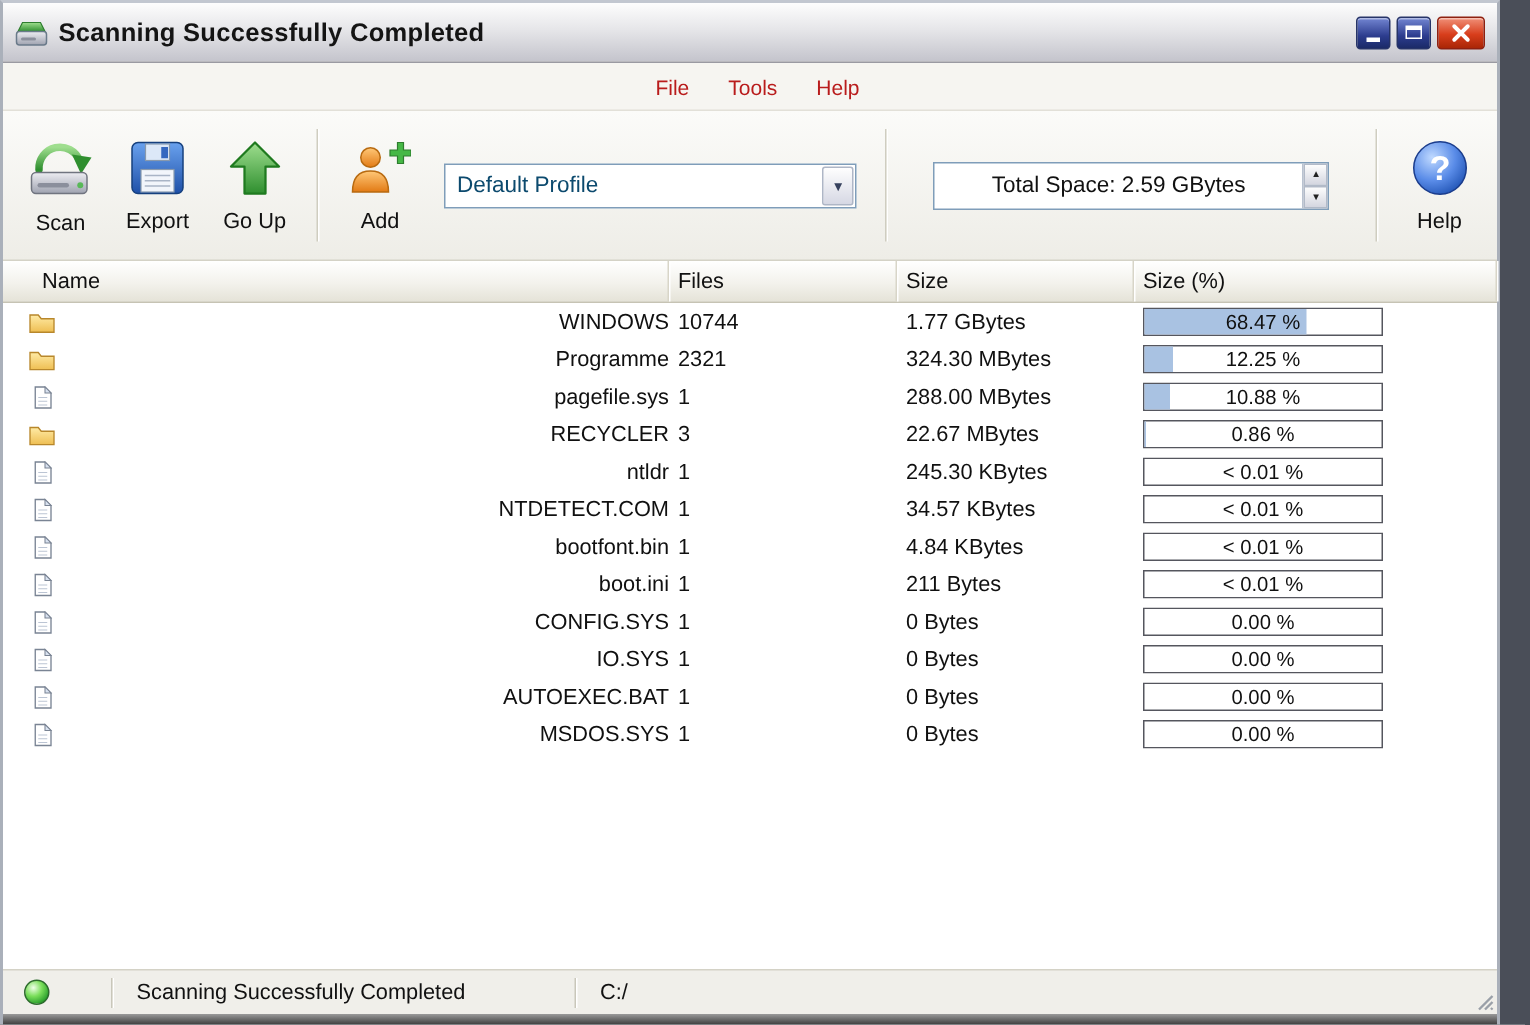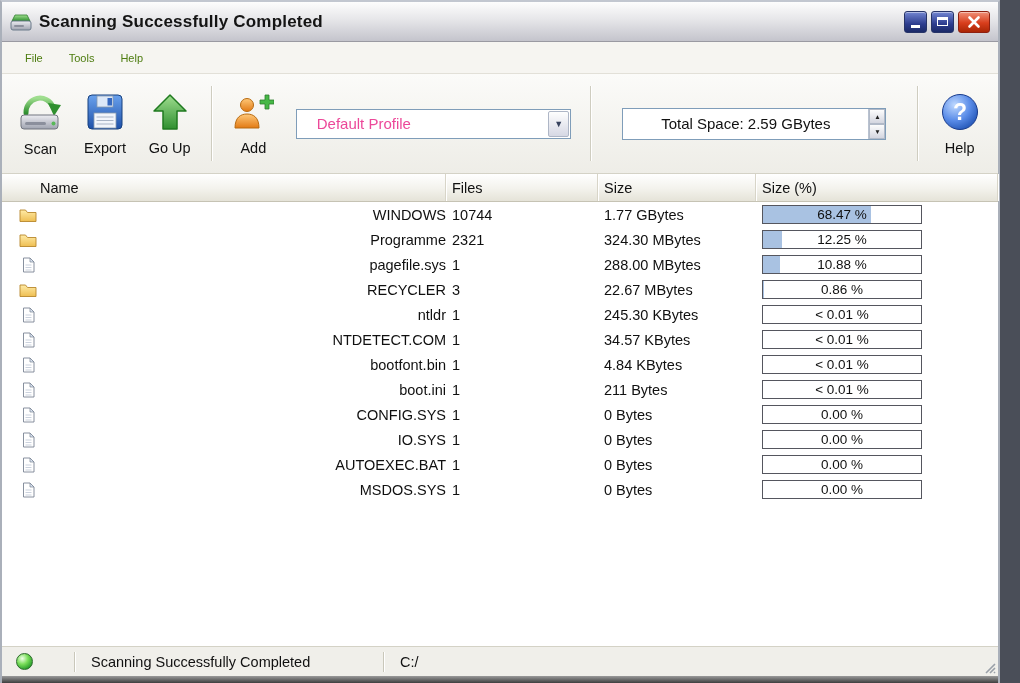--- a/index.html
+++ b/index.html
@@ -24,40 +24,40 @@
     box-shadow: inset 0 1px 0 rgba(255,255,255,.45);
     cursor: default;
   }
   .winbtn.min, .winbtn.max { background: linear-gradient(#7386d2, #2c3c8e 60%, #1b2a68); border: 1px solid #273468; }
   .winbtn.close { width: 32px; background: linear-gradient(#f09078, #d83e1c 55%, #aa2606); border: 1px solid #8e2010; }
   .glyph-min { width: 9px; height: 3px; background: #fff; margin-top: 10px; }
   .glyph-max { width: 11px; height: 9px; border: 1px solid #fff; border-top-width: 3px; }
   
   .menubar {
     height: 32px; flex: 0 0 32px; background: #f6f5f1; border-bottom: 1px solid #e2e0d8;
-    display: flex; align-items: center; padding-left: 10px; font-size: 11px; color: #4d7c0f;
+    display: flex; align-items: center; padding-left: 10px; font-size: 14px; color: #b91c1c; justify-content: center;
   }
   .menu-item { padding: 5px 13px; }
   
   .toolbar {
     height: 100px; flex: 0 0 100px;
     background: linear-gradient(#fbfbf9, #eeede7);
     border-bottom: 1px solid #d4d2c6;
     display: flex; align-items: stretch; padding: 4px 6px;
   }
   .tool-btn {
     width: 68px; display: flex; flex-direction: column; align-items: center; justify-content: center;
     gap: 8px; font-size: 14.5px; color: #111; border: 1px solid transparent; border-radius: 3px;
   }
   .tool-sep { width: 1px; background: #cfcdc0; box-shadow: 1px 0 0 #ffffff; margin: 8px 9px; }
   .combobox {
     width: 290px; height: 30px; align-self: center; margin: 0 10px;
     background: #fff; border: 1px solid #7f9db9; display: flex; align-items: center;
   }
-  .combo-value { flex: 1; padding-left: 20px; font-size: 15px; color: #ec4899; }
+  .combo-value { flex: 1; padding-left: 8px; font-size: 15px; color: #0c4a6e; }
   .combo-arrow-btn {
     width: 21px; height: 26px; margin-right: 1px; border: 1px solid #aeb6c6; border-radius: 2px;
     background: linear-gradient(#fefefe, #d6d8e4); display: flex; align-items: center; justify-content: center;
     font-size: 9px; color: #37425e;
   }
   .spinbox {
     width: 278px; height: 32px; align-self: center; margin: 0 22px;
     background: #fff; border: 1px solid #7f9db9; display: flex; align-items: stretch;
   }
   .spin-value { flex: 1; display: flex; align-items: center; justify-content: center; font-size: 15px; color: #111; }
@@ -68,21 +68,21 @@
   }
   
   .table-header {
     height: 28px; flex: 0 0 28px;
     display: grid; grid-template-columns: 444px 152px 158px 1fr;
     background: linear-gradient(#ffffff, #f3f2ec 55%, #e5e3d8);
     border-bottom: 1px solid #c6c3b4;
     font-size: 14.5px; color: #111;
   }
   .th { display: flex; align-items: center; padding-left: 6px; border-right: 1px solid #d8d5c8; box-shadow: 1px 0 0 #fff; }
-  .th.first { padding-left: 38px; }
+  .th.first { padding-left: 26px; }
   .table-body { flex: 1; background: #ffffff; overflow: hidden; }
   .row {
     display: grid; grid-template-columns: 444px 152px 158px 1fr;
     height: 25px; align-items: center; font-size: 14.5px; color: #101010;
   }
   .cell { padding-left: 6px; white-space: nowrap; overflow: hidden; justify-content: space-between; }
   .cell-name { display: flex; align-items: center; gap: 7px; padding-left: 17px; }
   .icon-wrap { width: 18px; display: flex; align-items: center; justify-content: center; flex: 0 0 18px; }
   .cell-bar { padding-left: 6px; }
   .bar {

